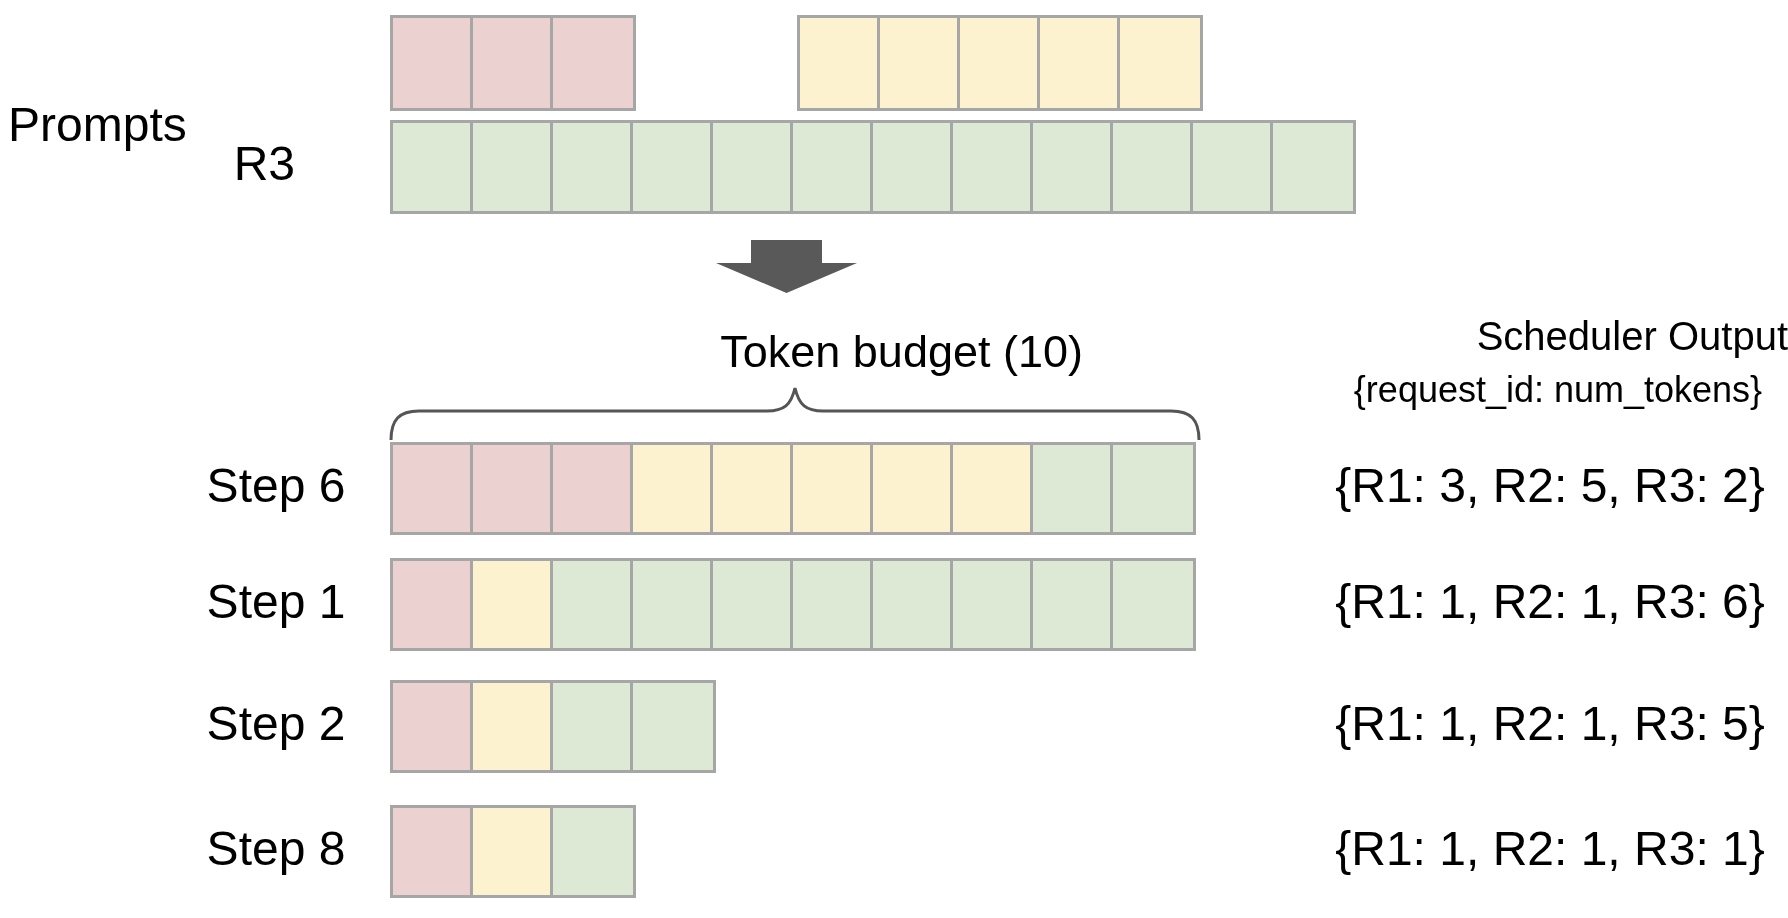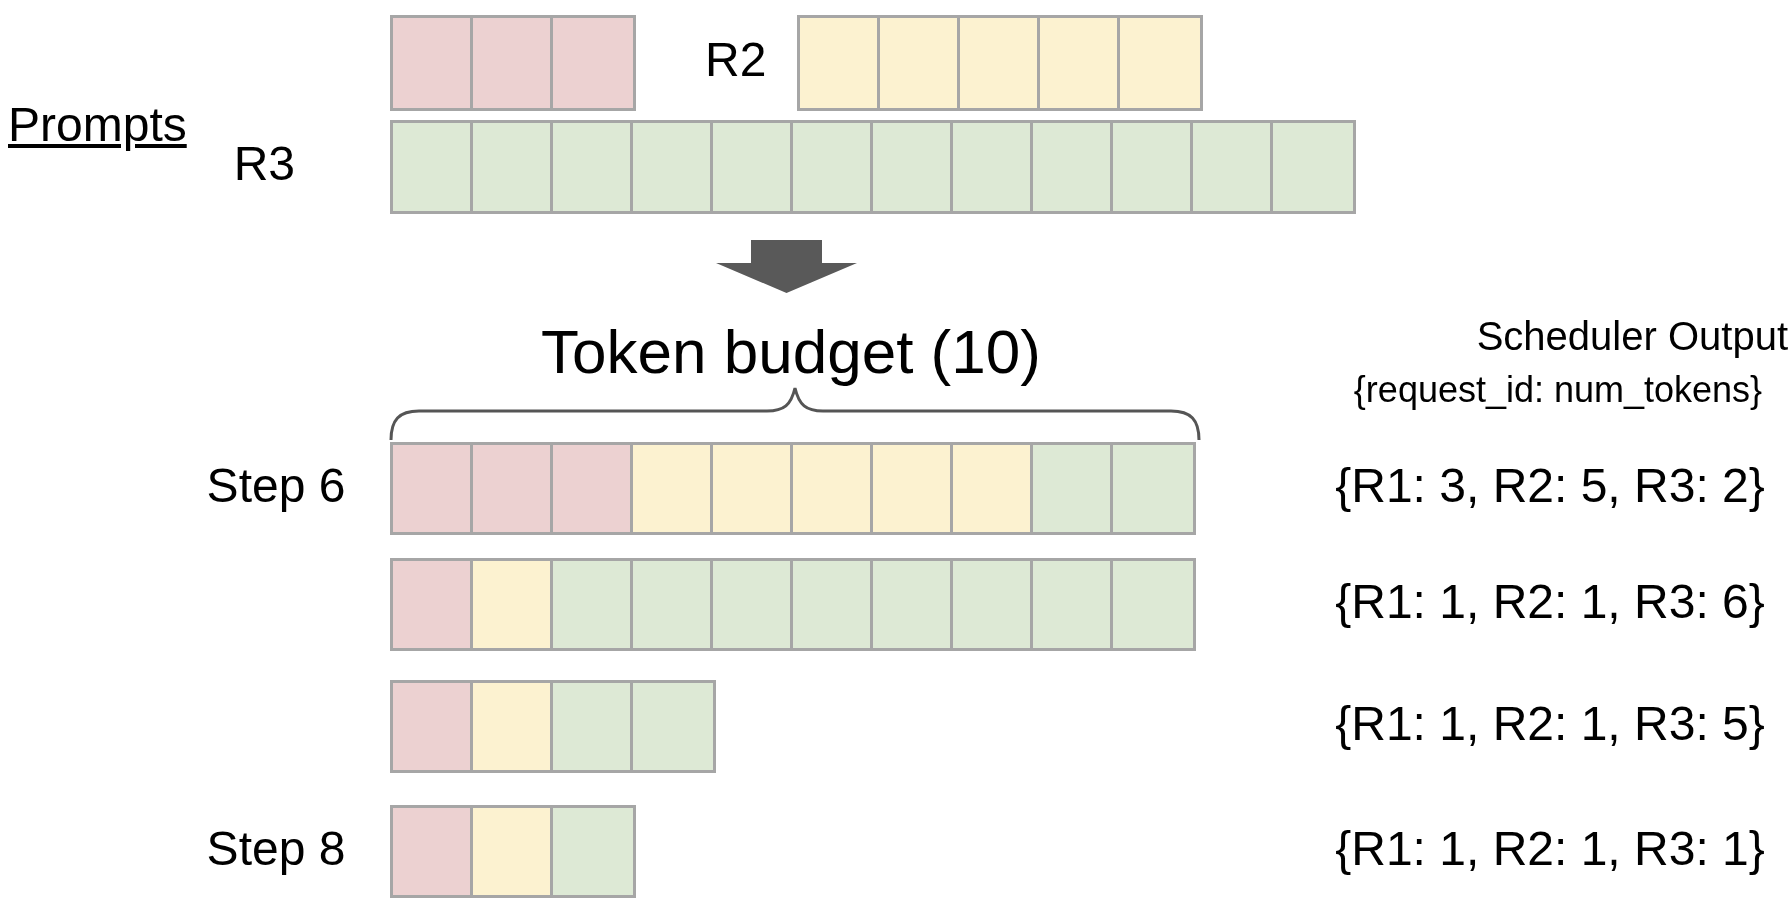--- a/index.html
+++ b/index.html
@@ -5,21 +5,21 @@
   html,body{margin:0;padding:0;background:#fff;}
   .canvas{
     position:relative;
     width:1788px;height:918px;
     background:var(--background,#ffffff);
     color:var(--text,#000000);
     font-family:"Liberation Sans","DejaVu Sans",sans-serif;
     overflow:hidden;
   }
   .label{position:absolute;font-size:48px;white-space:nowrap;}
-  .prompts{left:8px;top:97px;width:200px;line-height:56px;text-align:left;text-decoration:underline;}
+  .prompts{left:8px;top:97px;width:200px;line-height:56px;text-align:left;}
   .lab-r1{left:210px;top:15px;width:85px;line-height:90px;text-align:right;}
   .lab-r2{left:705px;top:15px;width:85px;line-height:90px;text-align:left;}
   .lab-r3{left:210px;top:120px;width:85px;line-height:88px;text-align:right;}
 
   .token-row{
     position:absolute;display:flex;
     border:3px solid var(--border,#a6a6a6);
     box-sizing:content-box;
   }
   .cell{
@@ -27,22 +27,22 @@
     border-right:3px solid var(--border,#a6a6a6);
   }
   .cell:last-child{border-right:none;}
   .row-r1{left:390px;top:15px;height:90px;}
   .row-r2{left:797px;top:15px;height:90px;}
   .row-r3{left:390px;top:120px;height:88px;}
 
   .arrow{position:absolute;left:716px;top:240px;width:141px;height:53px;}
   .arrow polygon{fill:var(--arrow,#595959);}
 
-  .tb-title{position:absolute;left:486px;top:324px;width:610px;
-    font-size:62px;line-height:56px;text-align:center;white-space:nowrap;}
+  .tb-title{position:absolute;left:473px;top:324px;width:610px;
+    font-size:45px;line-height:56px;text-align:right;white-space:nowrap;}
   .brace{position:absolute;left:388px;top:384px;width:814px;height:56px;}
   .brace path{fill:none;stroke:var(--brace,#555555);stroke-width:3;stroke-linecap:round;}
 
   .sched-title{position:absolute;left:1328px;top:306px;width:460px;
     font-size:40px;line-height:60px;text-align:right;white-space:nowrap;}
   .sched-sub{position:absolute;left:1328px;top:368px;width:460px;
     font-size:36px;line-height:44px;text-align:center;white-space:nowrap;}
 
   .step-label{position:absolute;left:170px;width:212px;font-size:48px;
     line-height:87px;text-align:center;white-space:nowrap;}
@@ -61,21 +61,20 @@
 <div class="canvas">
 
   <div class="label prompts">Prompts</div>
 
   <div class="token-row row-r1">
       <div class="cell" style="background: rgb(236, 209, 209);"></div>
       <div class="cell" style="background: rgb(236, 209, 209);"></div>
       <div class="cell" style="background: rgb(236, 209, 209);"></div>
     </div>
 
-  <div class="label lab-r2">R2</div>
   <div class="token-row row-r2">
       <div class="cell" style="background: rgb(252, 242, 208);"></div>
       <div class="cell" style="background: rgb(252, 242, 208);"></div>
       <div class="cell" style="background: rgb(252, 242, 208);"></div>
       <div class="cell" style="background: rgb(252, 242, 208);"></div>
       <div class="cell" style="background: rgb(252, 242, 208);"></div>
     </div>
 
   <div class="label lab-r3">R3</div>
   <div class="token-row row-r3">
@@ -113,34 +112,36 @@
       <div class="cell" style="background: rgb(252, 242, 208);"></div>
       <div class="cell" style="background: rgb(252, 242, 208);"></div>
       <div class="cell" style="background: rgb(252, 242, 208);"></div>
       <div class="cell" style="background: rgb(252, 242, 208);"></div>
       <div class="cell" style="background: rgb(252, 242, 208);"></div>
       <div class="cell" style="background: rgb(221, 233, 213);"></div>
       <div class="cell" style="background: rgb(221, 233, 213);"></div>
     </div>
   <div class="output y-step0">{R1: 3, R2: 5, R3: 2}</div>
 
+  <div class="step-label y-step1">Step 1</div>
   <div class="token-row step-row y-step1">
       <div class="cell" style="background: rgb(236, 209, 209);"></div>
       <div class="cell" style="background: rgb(252, 242, 208);"></div>
       <div class="cell" style="background: rgb(221, 233, 213);"></div>
       <div class="cell" style="background: rgb(221, 233, 213);"></div>
       <div class="cell" style="background: rgb(221, 233, 213);"></div>
       <div class="cell" style="background: rgb(221, 233, 213);"></div>
       <div class="cell" style="background: rgb(221, 233, 213);"></div>
       <div class="cell" style="background: rgb(221, 233, 213);"></div>
       <div class="cell" style="background: rgb(221, 233, 213);"></div>
       <div class="cell" style="background: rgb(221, 233, 213);"></div>
     </div>
   <div class="output y-step1">{R1: 1, R2: 1, R3: 6}</div>
 
+  <div class="step-label y-step2">Step 2</div>
   <div class="token-row step-row y-step2">
       <div class="cell" style="background: rgb(236, 209, 209);"></div>
       <div class="cell" style="background: rgb(252, 242, 208);"></div>
       <div class="cell" style="background: rgb(221, 233, 213);"></div>
       <div class="cell" style="background: rgb(221, 233, 213);"></div>
     </div>
   <div class="output y-step2">{R1: 1, R2: 1, R3: 5}</div>
 
   <div class="step-label y-step3">Step 8</div>
   <div class="token-row step-row y-step3">

